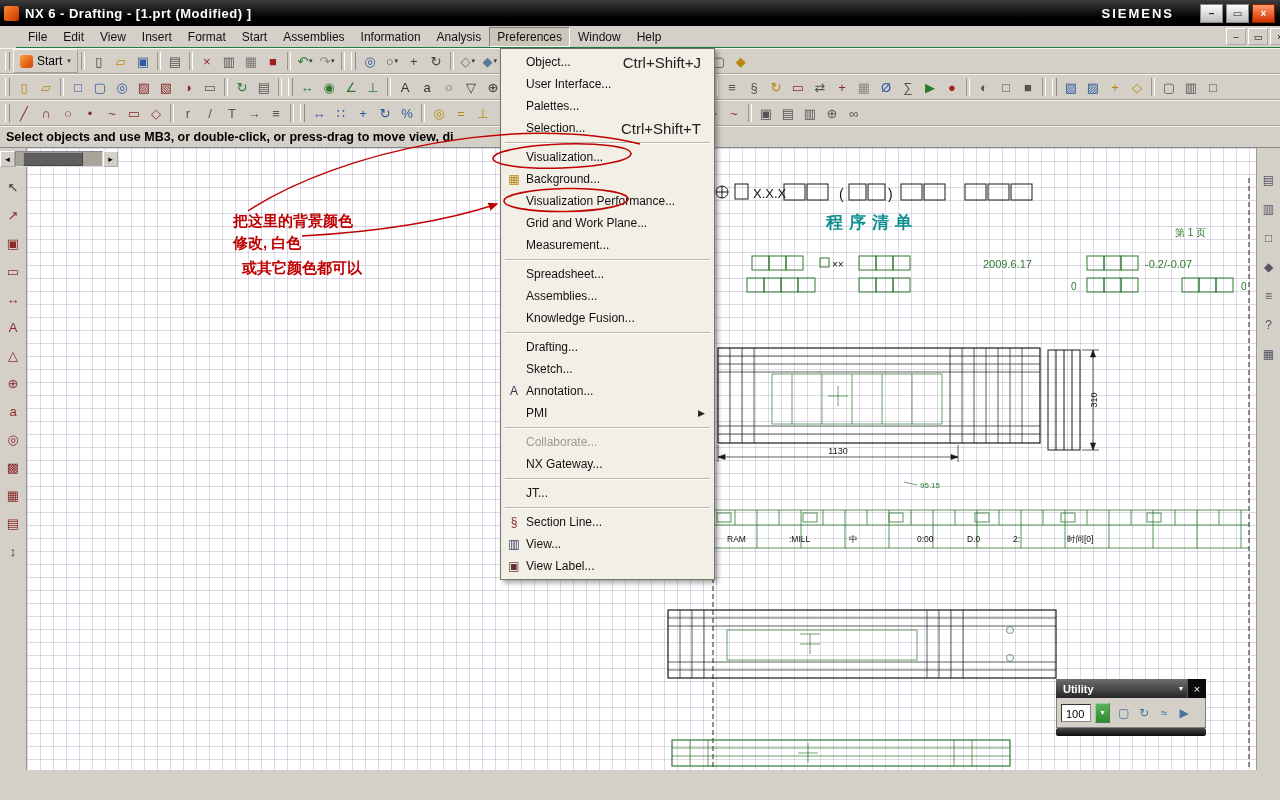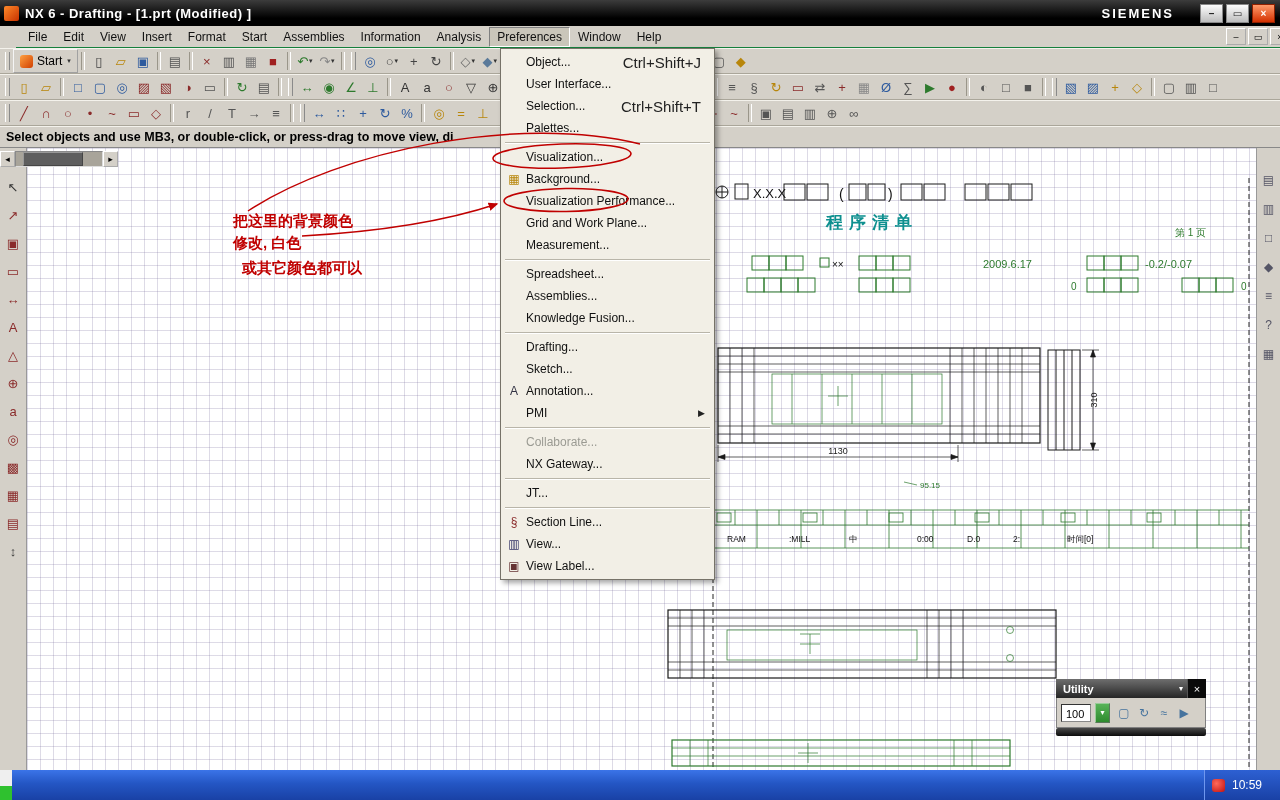--- a/index.html
+++ b/index.html
@@ -729,26 +729,26 @@
         <span class="mi-icon"></span>
         <span class="mi-label">Object...</span>
         <span class="mi-short">Ctrl+Shift+J</span>
       </div>
       <div class="menu-item">
         <span class="mi-icon"></span>
         <span class="mi-label">User Interface...</span>
       </div>
       <div class="menu-item">
         <span class="mi-icon"></span>
+        <span class="mi-label">Palettes...</span>
+      </div>
+      <div class="menu-item">
+        <span class="mi-icon"></span>
         <span class="mi-label">Selection...</span>
         <span class="mi-short">Ctrl+Shift+T</span>
-      </div>
-      <div class="menu-item">
-        <span class="mi-icon"></span>
-        <span class="mi-label">Palettes...</span>
       </div>
       <div class="menu-sep"></div>
       <div class="menu-item">
         <span class="mi-icon"></span>
         <span class="mi-label">Visualization...</span>
       </div>
       <div class="menu-item">
         <span class="mi-icon" style="color: rgb(184, 134, 11);">▦</span>
         <span class="mi-label">Background...</span>
       </div>
@@ -853,24 +853,14 @@
       <span id="utility-tools" style="display:flex;">
           <div class="ubtn">▢</div>
           <div class="ubtn">↻</div>
           <div class="ubtn">≈</div>
           <div class="ubtn">▶</div>
         </span>
     </div>
     <div id="utility-foot"></div>
   </div>
 
-  <div id="taskbar">
-    <div id="task-left">
-      <div id="task-left-white"></div>
-      <div id="task-left-green"></div>
-    </div>
-    <div id="tray">
-      <div id="tray-icon"></div>
-      <span id="tray-time">10:59</span>
-    </div>
-  </div>
 
 </div>
 
 </body></html>

